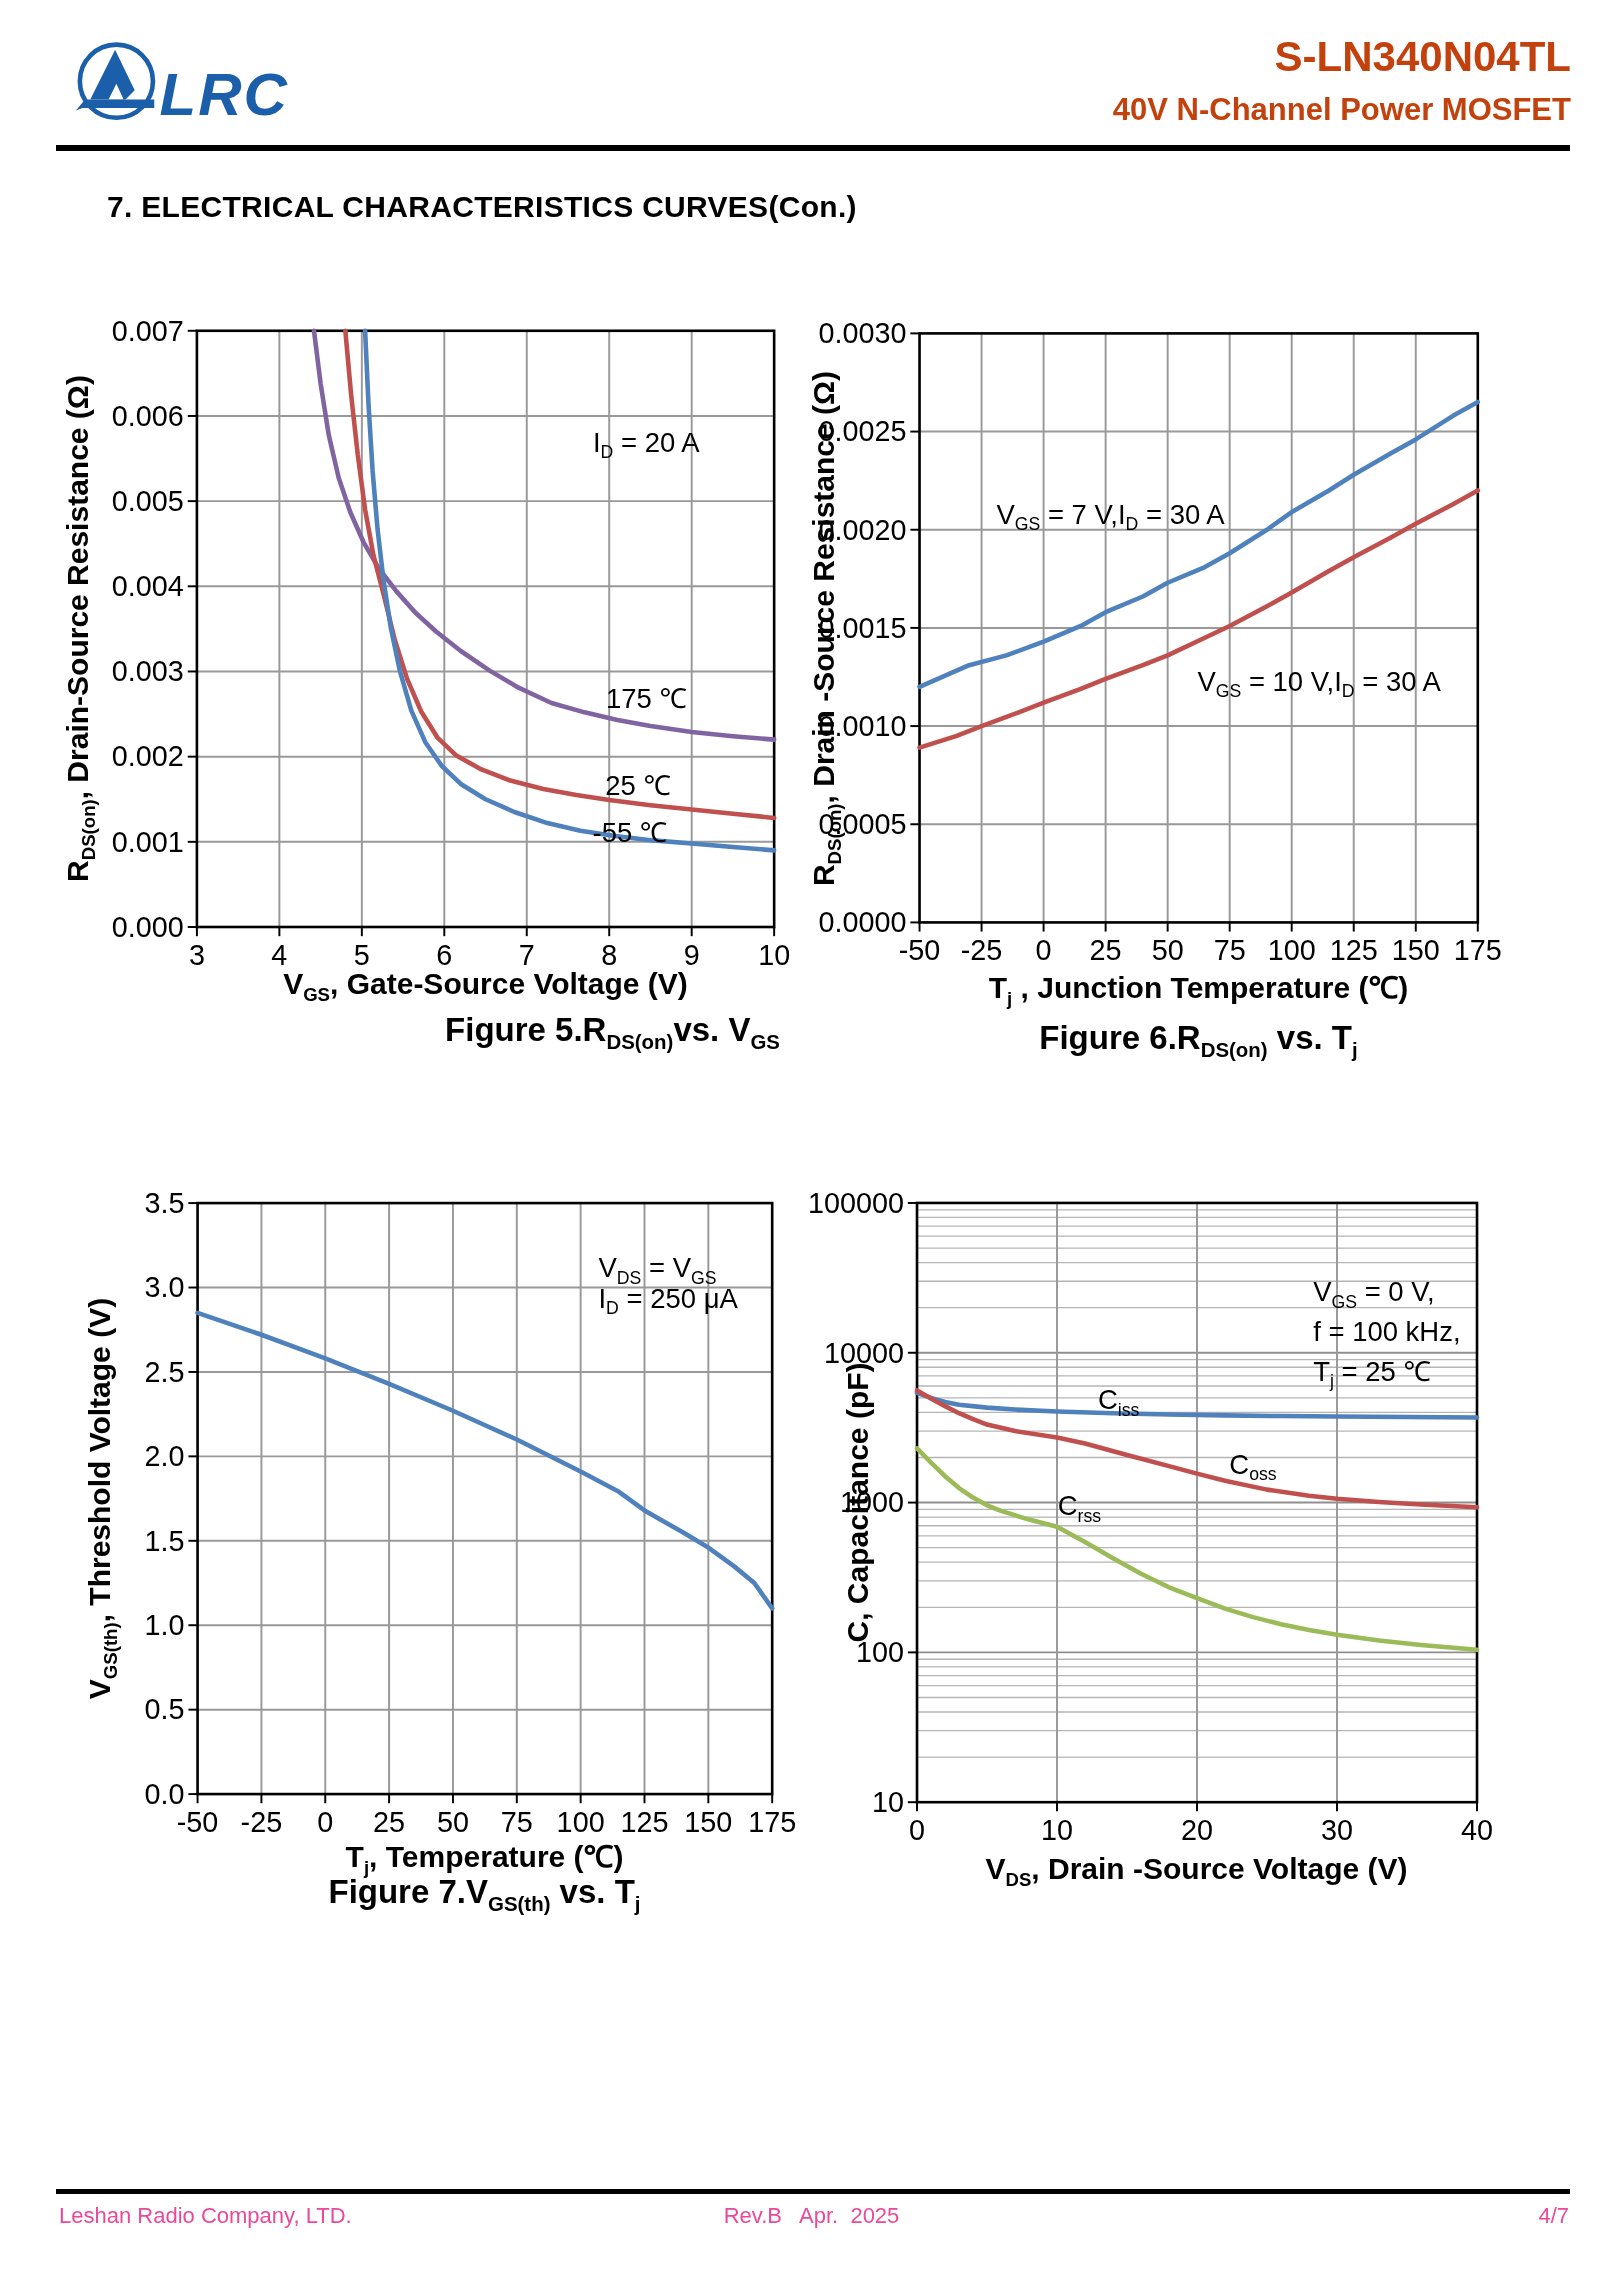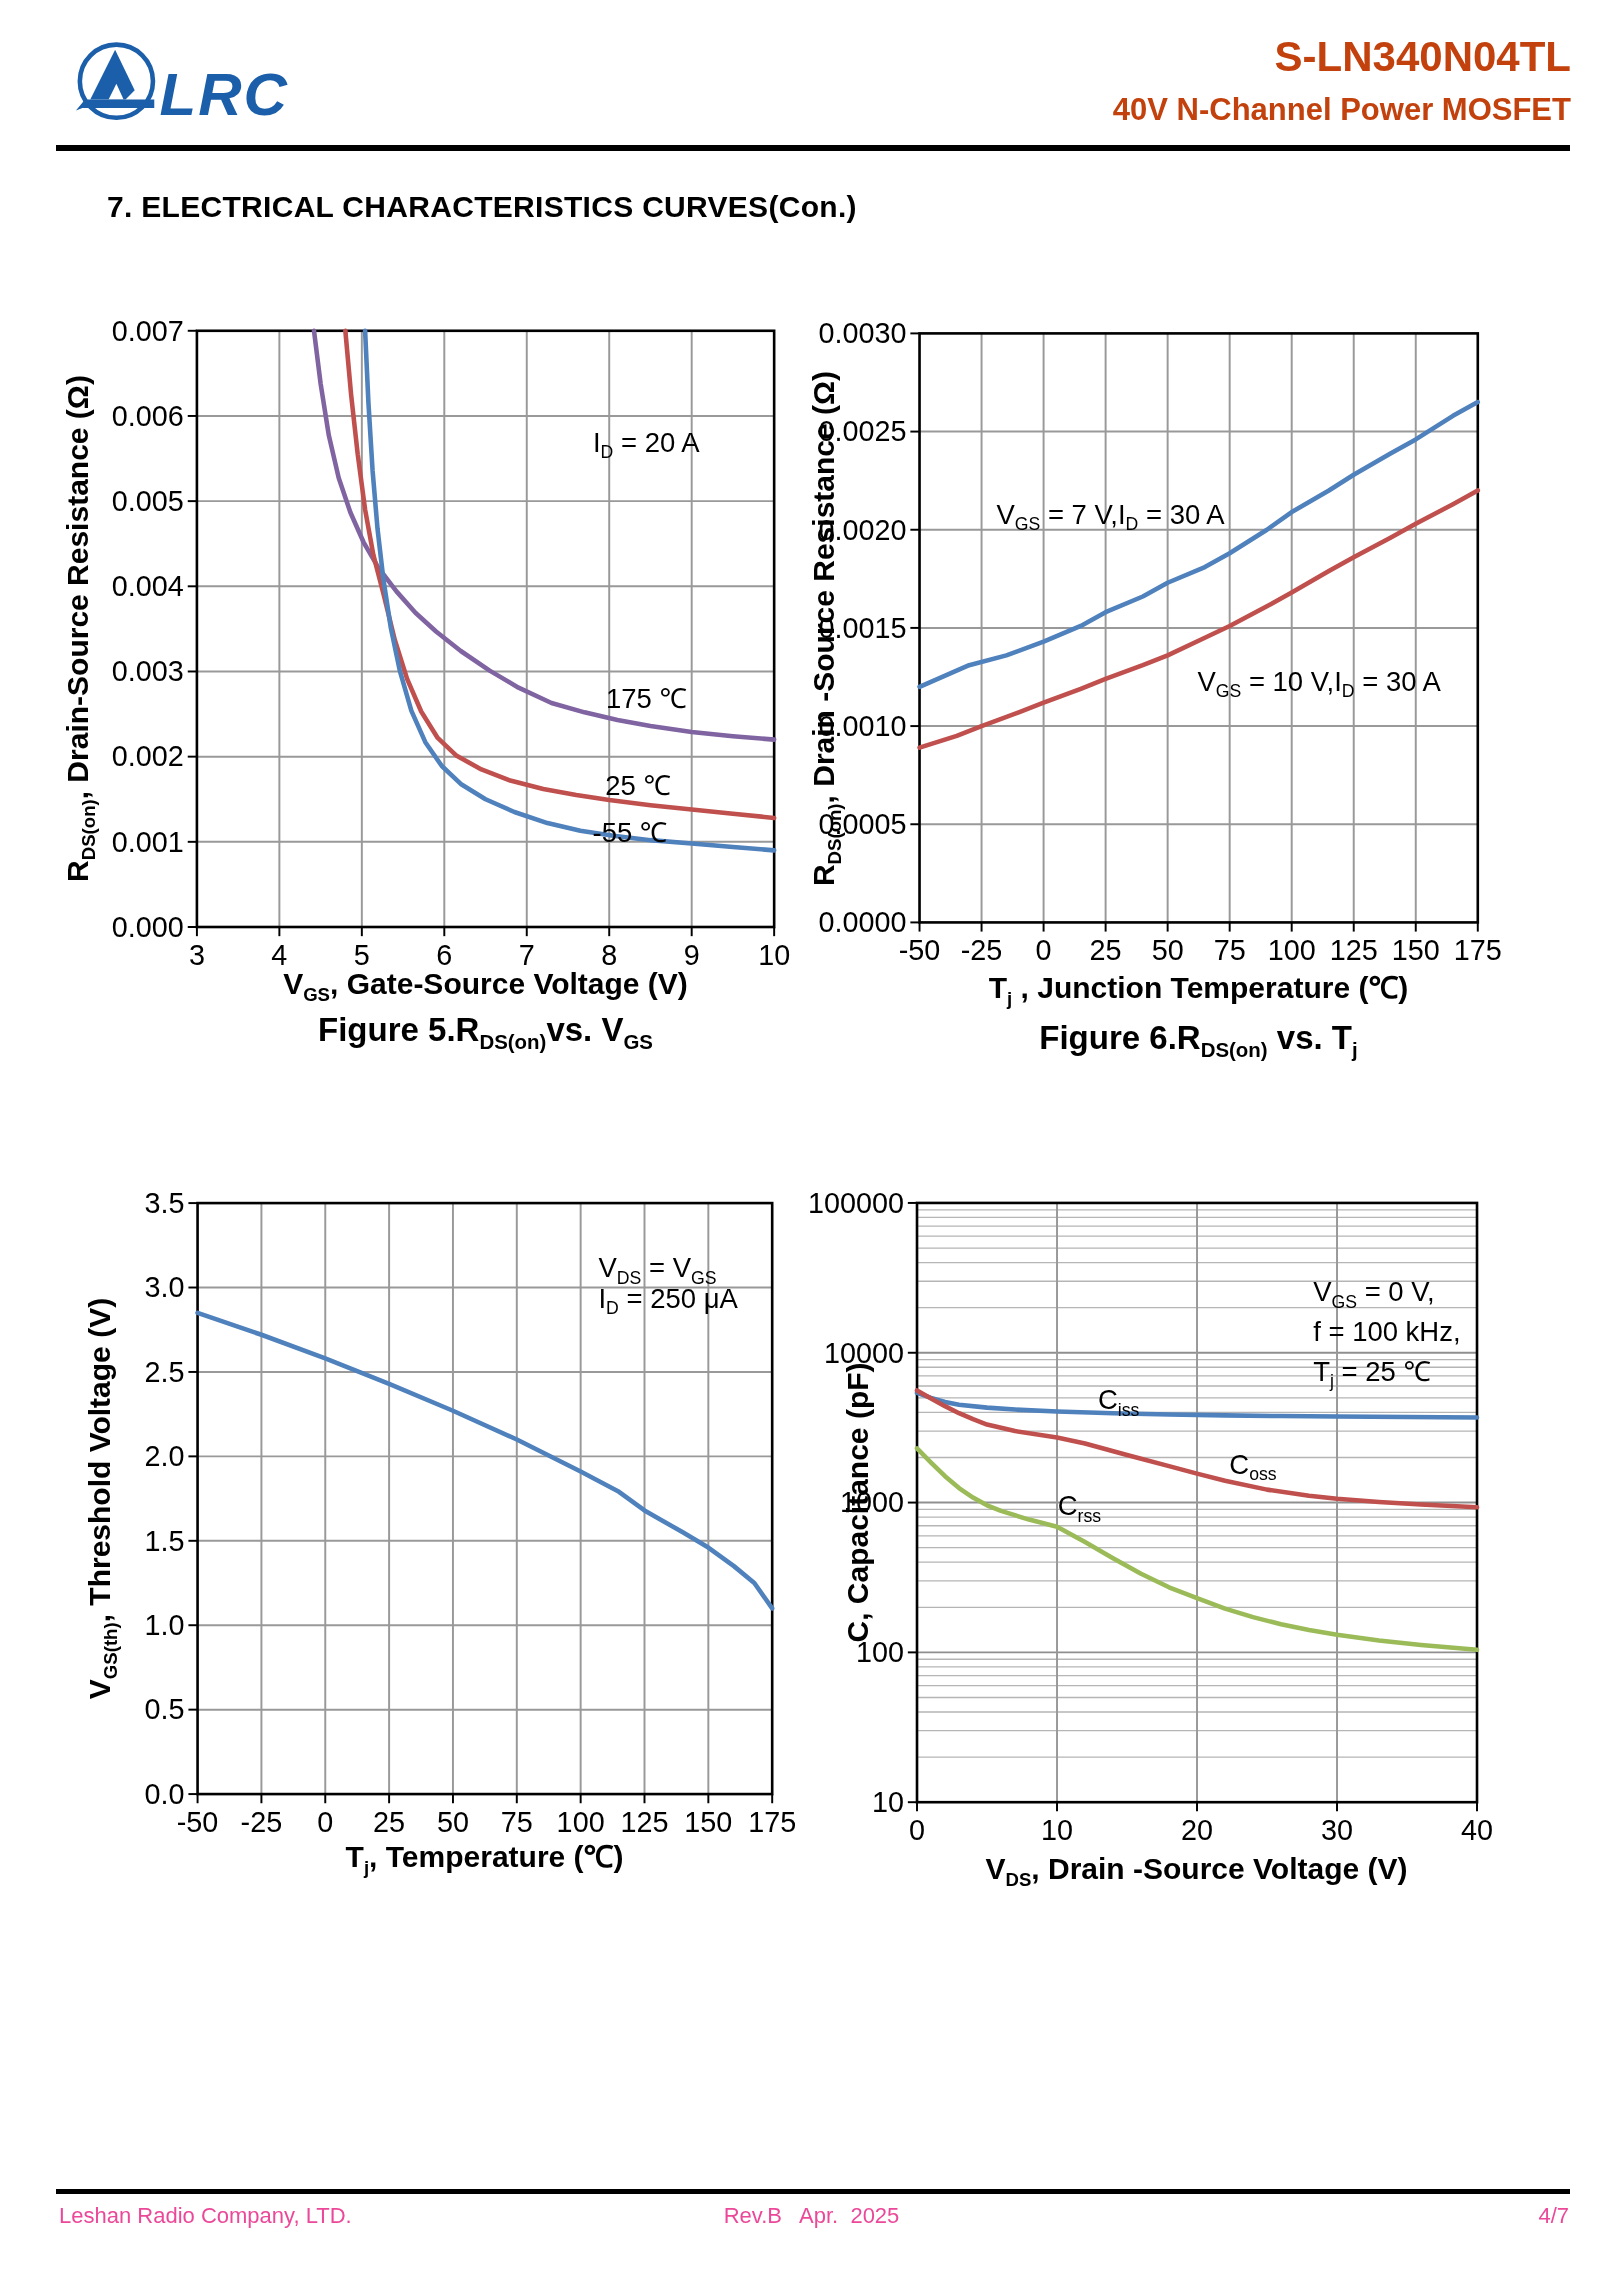--- a/index.html
+++ b/index.html
@@ -87,21 +87,21 @@
       <polyline points="479.9,506.0 490.0,586.7 502.6,666.1 517.7,731.1 535.4,783.2 555.5,828.8 578.2,867.8 605.9,904.2 634.9,936.8 666.4,965.4 704.2,995.3 748.3,1025.3 792.4,1051.3 842.8,1074.7 893.2,1089.0 943.6,1100.8 994.0,1109.9 1057.0,1119.0 1120.0,1125.5 1183.0,1130.7" fill="none" stroke="#8064A2" stroke-width="7" stroke-linejoin="round" stroke-linecap="round"></polyline>
       <polyline points="527.8,506.0 536.6,603.6 546.7,694.7 558.0,779.3 570.6,848.3 585.8,906.8 603.4,978.4 622.3,1038.3 643.7,1087.7 668.9,1128.1 697.9,1155.4 735.7,1176.2 779.8,1193.2 830.2,1206.2 880.6,1215.3 931.0,1223.1 994.0,1230.9 1057.0,1237.4 1120.0,1243.9 1183.0,1250.4" fill="none" stroke="#C0504D" stroke-width="7" stroke-linejoin="round" stroke-linecap="round"></polyline>
       <polyline points="558.0,506.0 563.1,616.6 569.4,719.4 576.9,807.9 585.8,884.7 597.1,958.9 611.0,1025.3 628.6,1086.4 650.0,1134.6 675.2,1171.0 704.2,1198.4 742.0,1221.8 786.1,1241.3 836.5,1258.2 886.9,1269.9 937.3,1277.7 994.0,1284.3 1057.0,1289.5 1120.0,1294.7 1183.0,1299.9" fill="none" stroke="#4F81BD" stroke-width="7" stroke-linejoin="round" stroke-linecap="round"></polyline>
       <text x="987.7" y="690.8" text-anchor="middle" font-size="42" fill="#000"><tspan dy="0.0" font-size="42">I</tspan><tspan dy="10.1" font-size="27">D</tspan><tspan dy="-10.1" font-size="42"> = 20 A</tspan></text>
       <text x="987.7" y="1082.5" text-anchor="middle" font-size="42" fill="#000"><tspan dy="0.0" font-size="42">175 ℃</tspan></text>
       <text x="975.1" y="1215.3" text-anchor="middle" font-size="42" fill="#000"><tspan dy="0.0" font-size="42">25 ℃</tspan></text>
       <text x="962.5" y="1286.9" text-anchor="middle" font-size="42" fill="#000"><tspan dy="0.0" font-size="42">-55 ℃</tspan></text>
     </svg>
   <div class="abs ytitle" style="left:-250px; top:608px;">R<sub>DS(on)</sub>, Drain-Source Resistance (Ω)</div>
   <div class="abs xtitle" style="left:191px; top:967px;">V<sub>GS</sub>, Gate-Source Voltage (V)</div>
-  <div class="abs caption" style="left:191px; top:1011px;">Figure 5.R<sub>DS(on)</sub>vs. V<sub>GS</sub></div>
+  <div class="abs caption" style="left:191px; top:1011px;text-align:right;">Figure 5.R<sub>DS(on)</sub>vs. V<sub>GS</sub></div>
 
   <svg class="chart" style="left:805px; top:294px;" width="733" height="694" viewBox="1230 450 1120 1060">
       <line x1="1405" y1="1260" x2="2258" y2="1260" stroke="#999999" stroke-width="3"></line>
       <line x1="1405" y1="1110" x2="2258" y2="1110" stroke="#999999" stroke-width="3"></line>
       <line x1="1405" y1="960" x2="2258" y2="960" stroke="#999999" stroke-width="3"></line>
       <line x1="1405" y1="810" x2="2258" y2="810" stroke="#999999" stroke-width="3"></line>
       <line x1="1405" y1="660" x2="2258" y2="660" stroke="#999999" stroke-width="3"></line>
       <line x1="1499.7777777777778" y1="510" x2="1499.7777777777778" y2="1410" stroke="#999999" stroke-width="3"></line>
       <line x1="1594.5555555555557" y1="510" x2="1594.5555555555557" y2="1410" stroke="#999999" stroke-width="3"></line>
       <line x1="1689.3333333333333" y1="510" x2="1689.3333333333333" y2="1410" stroke="#999999" stroke-width="3"></line>
@@ -205,20 +205,21 @@
       <line x1="288" y1="1967" x2="302" y2="1967" stroke="#000" stroke-width="3"></line>
       <text x="282" y="1982" text-anchor="end" font-size="44" fill="#000">3.0</text>
       <line x1="288" y1="1838" x2="302" y2="1838" stroke="#000" stroke-width="3"></line>
       <text x="282" y="1853" text-anchor="end" font-size="44" fill="#000">3.5</text>
       <polyline points="302.0,2005.7 399.6,2039.2 497.1,2075.4 594.7,2114.1 692.2,2155.3 789.8,2199.2 887.3,2248.2 945.9,2279.2 984.9,2307.6 1043.4,2341.1 1082.4,2364.3 1121.5,2392.7 1152.7,2418.5 1180.0,2457.2" fill="none" stroke="#4F81BD" stroke-width="7" stroke-linejoin="round" stroke-linecap="round"></polyline>
       <text x="914.6" y="1951.5" text-anchor="start" font-size="42" fill="#000"><tspan dy="0.0" font-size="42">V</tspan><tspan dy="10.1" font-size="27">DS</tspan><tspan dy="-10.1" font-size="42"> = V</tspan><tspan dy="10.1" font-size="27">GS</tspan></text>
       <text x="914.6" y="1998.0" text-anchor="start" font-size="42" fill="#000"><tspan dy="0.0" font-size="42">I</tspan><tspan dy="10.1" font-size="27">D</tspan><tspan dy="-10.1" font-size="42"> = 250 μA</tspan></text>
     </svg>
   <div class="abs ytitle" style="left:-228px; top:1478px;">V<sub>GS(th)</sub>, Threshold Voltage (V)</div>
   <div class="abs xtitle" style="left:190px; top:1835px;">T<sub>j</sub>, Temperature (℃)</div>
+  <div class="abs caption" style="left:190px; top:1873px;">Figure 7.V<sub>GS(th)</sub> vs. T<sub>j</sub></div>
 
   <svg class="chart" style="left:805px; top:1165px;" width="733" height="700" viewBox="1230 1780 1120 1070">
       <line x1="1401" y1="2685.0641309929483" x2="2257" y2="2685.0641309929483" stroke="#b5b5b5" stroke-width="2"></line>
       <line x1="1401" y1="2644.739232669197" x2="2257" y2="2644.739232669197" stroke="#b5b5b5" stroke-width="2"></line>
       <line x1="1401" y1="2616.1282619858966" x2="2257" y2="2616.1282619858966" stroke="#b5b5b5" stroke-width="2"></line>
       <line x1="1401" y1="2593.9358690070517" x2="2257" y2="2593.9358690070517" stroke="#b5b5b5" stroke-width="2"></line>
       <line x1="1401" y1="2575.803363662146" x2="2257" y2="2575.803363662146" stroke="#b5b5b5" stroke-width="2"></line>
       <line x1="1401" y1="2560.4725488367353" x2="2257" y2="2560.4725488367353" stroke="#b5b5b5" stroke-width="2"></line>
       <line x1="1401" y1="2547.192392978845" x2="2257" y2="2547.192392978845" stroke="#b5b5b5" stroke-width="2"></line>
       <line x1="1401" y1="2535.4784653383945" x2="2257" y2="2535.4784653383945" stroke="#b5b5b5" stroke-width="2"></line>

